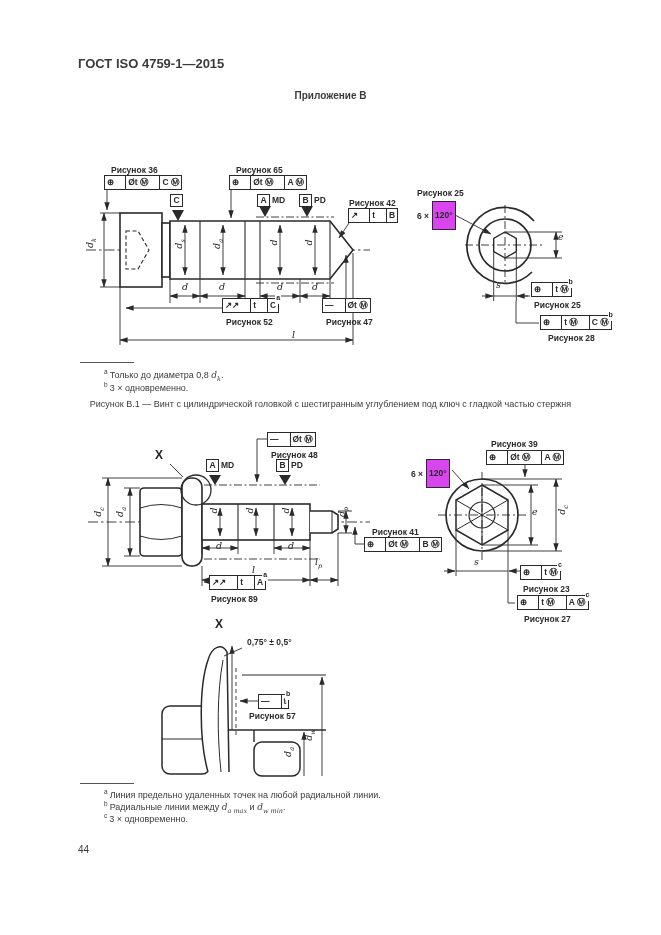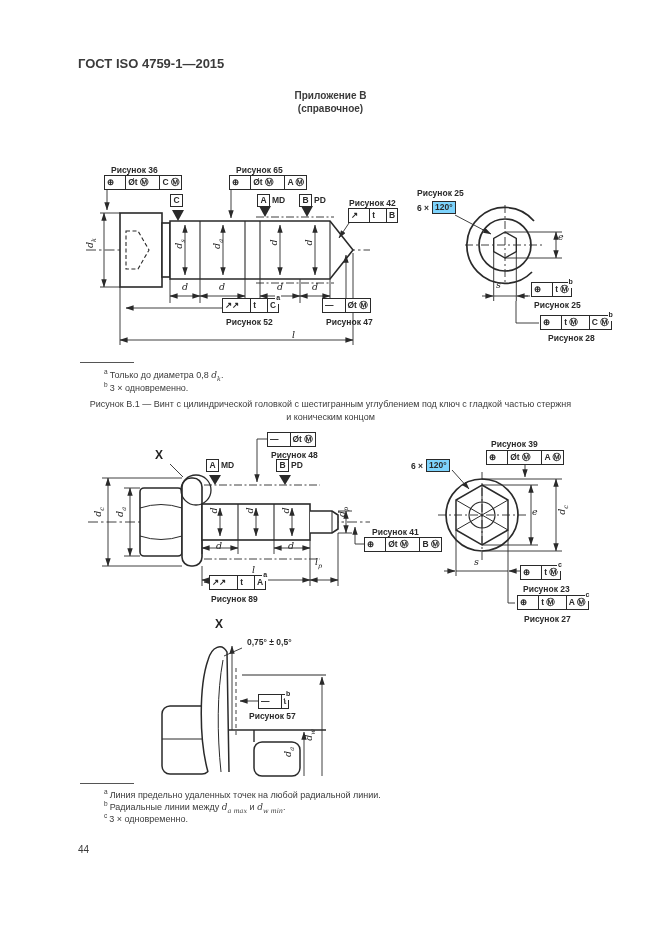--- a/index.html
+++ b/index.html
@@ -14,42 +14,41 @@
   .flab{position:absolute;font-size:8.5px;font-weight:bold;color:#2a2a2a;white-space:nowrap;}
   .fcf{position:absolute;display:flex;border:1.3px solid #2a2a2a;background:#fff;height:13px;
        font-size:8.5px;font-weight:bold;line-height:13px;color:#2a2a2a;}
   .fcf .cell{padding:0 2px;white-space:nowrap;}
   .fcf .cell + .cell{border-left:1.3px solid #2a2a2a;margin-left:9px;}
   .fsup{position:absolute;top:-8px;right:-3px;font-size:7px;font-weight:bold;background:#fff;padding:0 1px;}
   .dbox{position:absolute;width:11px;height:11px;border:1.3px solid #2a2a2a;background:#fff;
         font-size:8.5px;font-weight:bold;text-align:center;line-height:11px;color:#2a2a2a;}
   .dsuf{position:absolute;font-size:8.5px;font-weight:bold;color:#2a2a2a;}
   .ang{position:absolute;font-size:8.5px;font-weight:bold;color:#2a2a2a;display:flex;align-items:center;gap:3px;}
-  .abox{border:1.2px solid #2a2a2a;padding:0 2px;line-height:11px;background:#7dd3fc;}
+  .abox{border:1.2px solid #2a2a2a;padding:8px 2px;line-height:11px;background:#d946ef;}
   .dim{position:absolute;font-family:"DejaVu Serif",serif;font-style:italic;font-size:9.5px;
        color:#222;white-space:nowrap;}
   .dim sub{font-size:6.5px;}
   .rot{transform:rotate(-90deg);}
   .xmark{position:absolute;font-weight:bold;font-size:12px;color:#222;}
   .fn{position:absolute;left:104px;font-size:9px;color:#3b3b3b;white-space:nowrap;}
   .fn sup{font-size:6.5px;margin-right:2px;}
   .fn i{font-family:"DejaVu Serif",serif;}
   .fn sub{font-size:6.5px;font-style:italic;font-family:"DejaVu Serif",serif;}
   .cap{position:absolute;left:0;width:661px;text-align:center;font-size:9px;color:#3b3b3b;}
   .rule{position:absolute;left:80px;width:54px;border-top:1px solid #555;}
   .pgnum{position:absolute;left:78px;top:844px;font-size:10px;color:#3b3b3b;}
 </style>
 </head>
 <body>
 
 <div class="page">
 
   <div class="hdr">ГОСТ ISO 4759-1—2015</div>
   <div class="centered apx">Приложение В</div>
-  <div class="centered apxn">(справочное)</div>
 
   <svg style="left:78px;top:155px" width="570" height="205" viewBox="0 0 570 205">
     <defs>
       <marker id="a1" markerWidth="9" markerHeight="8" refX="8.5" refY="3" orient="auto-start-reverse">
         <path d="M0,0 L9,3 L0,6 Z" fill="#2a2a2a"></path>
       </marker>
     </defs>
     <g stroke="#2a2a2a" fill="none" stroke-width="1">
       <path d="M8,95 H292" stroke-dasharray="10 3 2.5 3" stroke-width="0.9"></path>
       <rect x="42" y="58" width="42" height="74" fill="#fff" stroke-width="1.6"></rect>
@@ -162,21 +161,20 @@
   <div class="flab" style="left:548px;top:333px">Рисунок 28</div>
 
   <div class="rule" style="top:362px"></div>
   <div class="fn" style="top:368px">
     <sup>a</sup><span>Только до диаметра 0,8 </span><i>d</i><sub>k</sub><span>.</span>
   </div>
   <div class="fn" style="top:381px">
     <sup>b</sup><span>3 × одновременно.</span>
   </div>
   <div class="cap" style="top:399px">Рисунок В.1 — Винт с цилиндрической головкой с шестигранным углублением под ключ с гладкой частью стержня</div>
-  <div class="cap" style="top:412px">и коническим концом</div>
 
   <svg style="left:78px;top:430px" width="570" height="200" viewBox="0 0 570 200">
     <defs>
       <marker id="a2" markerWidth="9" markerHeight="8" refX="8.5" refY="3" orient="auto-start-reverse">
         <path d="M0,0 L9,3 L0,6 Z" fill="#2a2a2a"></path>
       </marker>
     </defs>
     <g stroke="#2a2a2a" fill="none" stroke-width="1">
       <path d="M10,92 H292" stroke-dasharray="10 3 2.5 3" stroke-width="0.9"></path>
       <rect x="62" y="58" width="42" height="68" rx="4" fill="#fff" stroke-width="1.6"></rect>

